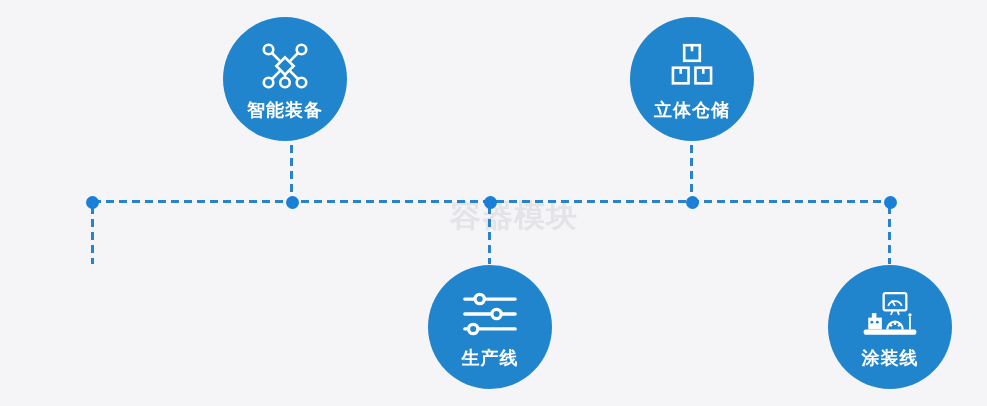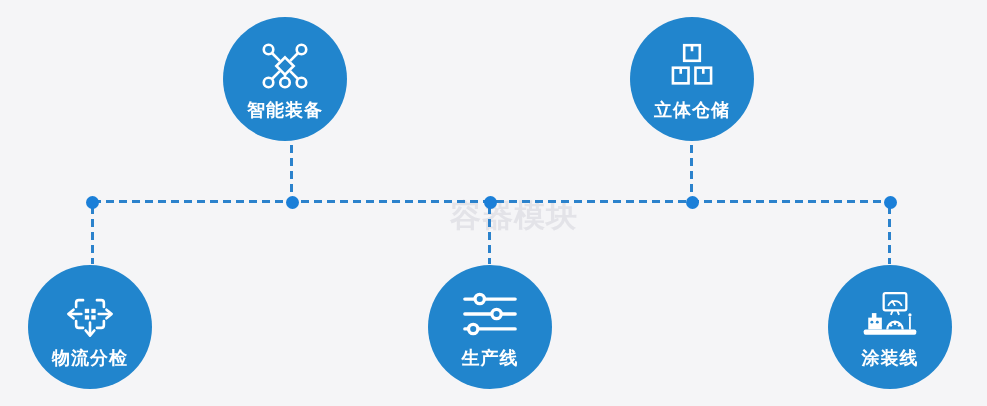--- a/index.html
+++ b/index.html
@@ -103,41 +103,20 @@
         <line x1="30" y1="6" x2="30" y2="13"></line>
         <rect x="8" y="32" width="18" height="18"></rect>
         <line x1="17" y1="32" x2="17" y2="39"></line>
         <rect x="34" y="32" width="18" height="18"></rect>
         <line x1="43" y1="32" x2="43" y2="39"></line>
       </svg>
     </span>
     <span class="label">立体仓储</span>
   </div>
 
-  <div class="node n-sort">
-    <span class="icon">
-      <svg width="52" height="52" viewBox="0 0 60 60" fill="none" stroke="#ffffff" stroke-width="3" stroke-linecap="round" stroke-linejoin="round">
-        <path d="M14,22 L14,17 Q14,14 17,14 L22,14"></path>
-        <path d="M38,14 L43,14 Q46,14 46,17 L46,22"></path>
-        <path d="M14,38 L14,43 Q14,46 17,46 L22,46"></path>
-        <path d="M46,38 L46,43 Q46,46 43,46 L38,46"></path>
-        <rect x="24" y="24" width="5" height="5" fill="#ffffff" stroke="none"></rect>
-        <rect x="31.5" y="24" width="5" height="5" fill="#ffffff" stroke="none"></rect>
-        <rect x="24" y="31.5" width="5" height="5" fill="#ffffff" stroke="none"></rect>
-        <rect x="31.5" y="31.5" width="5" height="5" fill="#ffffff" stroke="none"></rect>
-        <line x1="20" y1="30" x2="7" y2="30"></line>
-        <path d="M11,25 L5,30 L11,35"></path>
-        <line x1="40" y1="30" x2="53" y2="30"></line>
-        <path d="M49,25 L55,30 L49,35"></path>
-        <line x1="30" y1="40" x2="30" y2="53"></line>
-        <path d="M25,49 L30,55 L35,49"></path>
-      </svg>
-    </span>
-    <span class="label">物流分检</span>
-  </div>
 
   <div class="node n-paint">
     <span class="icon">
       <svg width="58" height="48" viewBox="0 0 64 50" fill="none" stroke="#ffffff" stroke-width="2.5">
         <rect x="25" y="2" width="25" height="19" rx="2"></rect>
         <path d="M30,16 A8,8 0 0 1 45,16" stroke-width="2"></path>
         <line x1="37.5" y1="16" x2="34" y2="10" stroke-width="2"></line>
         <line x1="35" y1="21" x2="33" y2="26" stroke-width="2"></line>
         <line x1="40" y1="21" x2="42" y2="26" stroke-width="2"></line>
         <rect x="12" y="24" width="5" height="7" fill="#ffffff" stroke="none"></rect>

